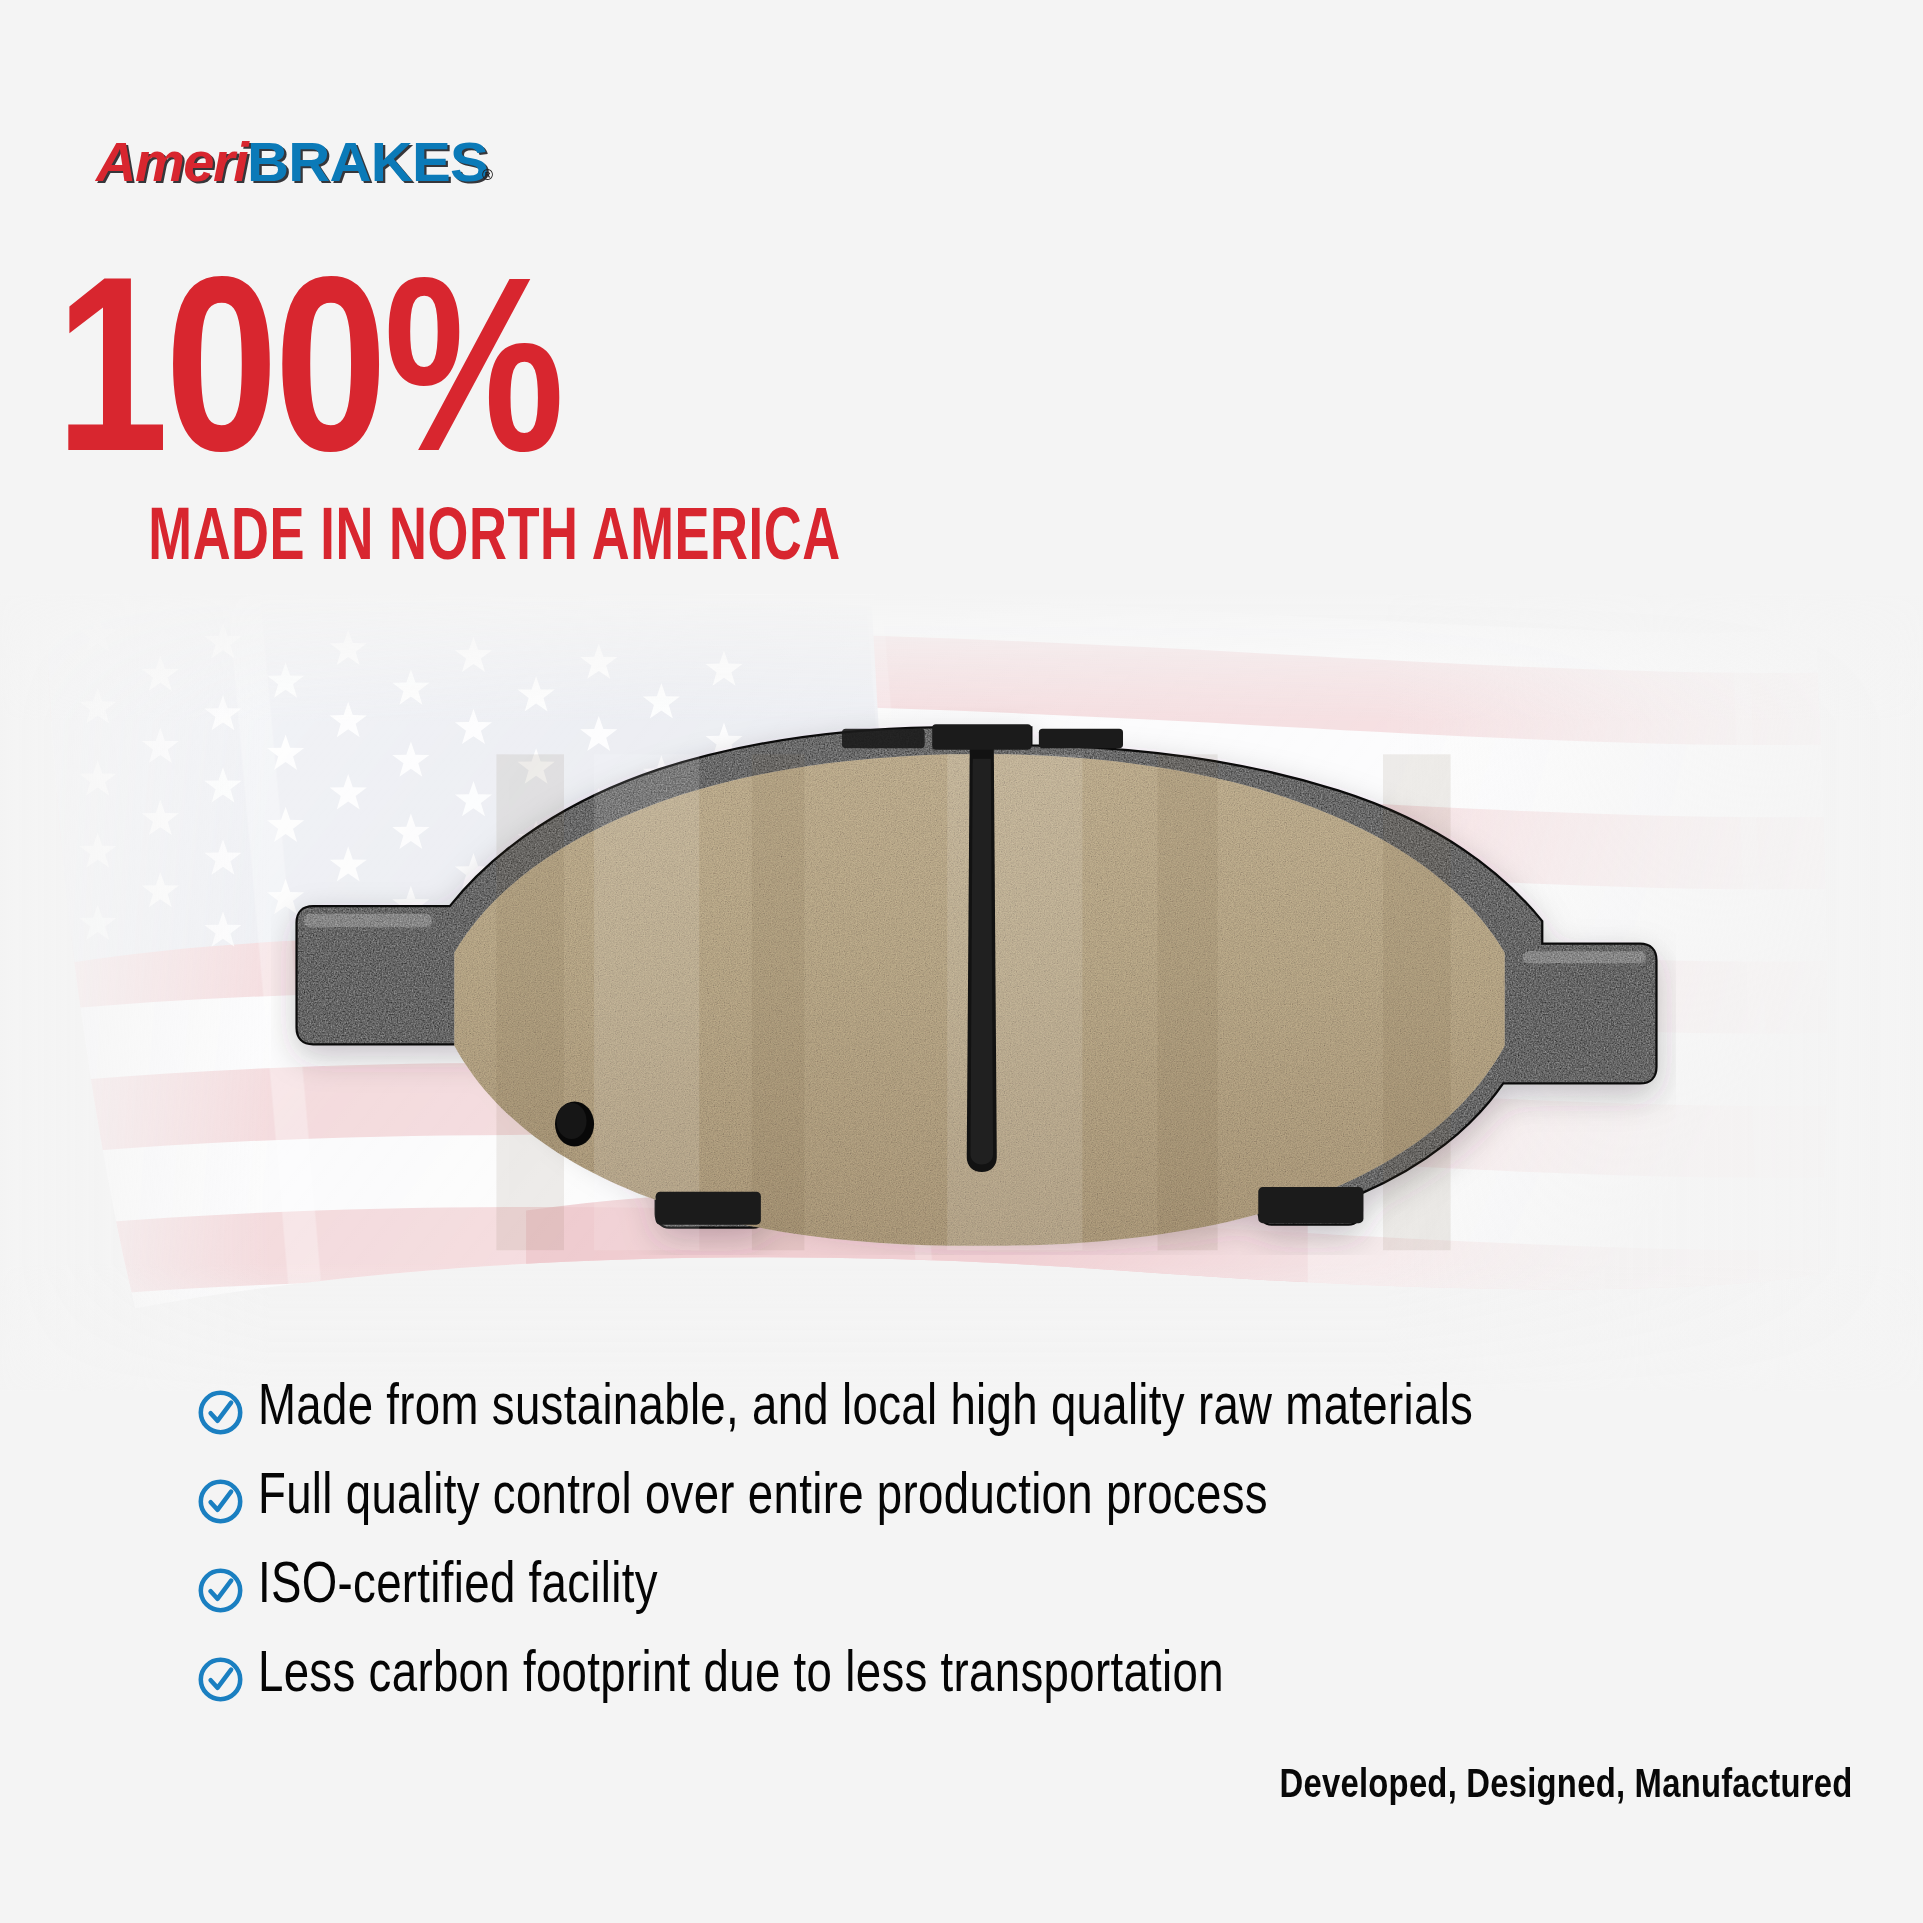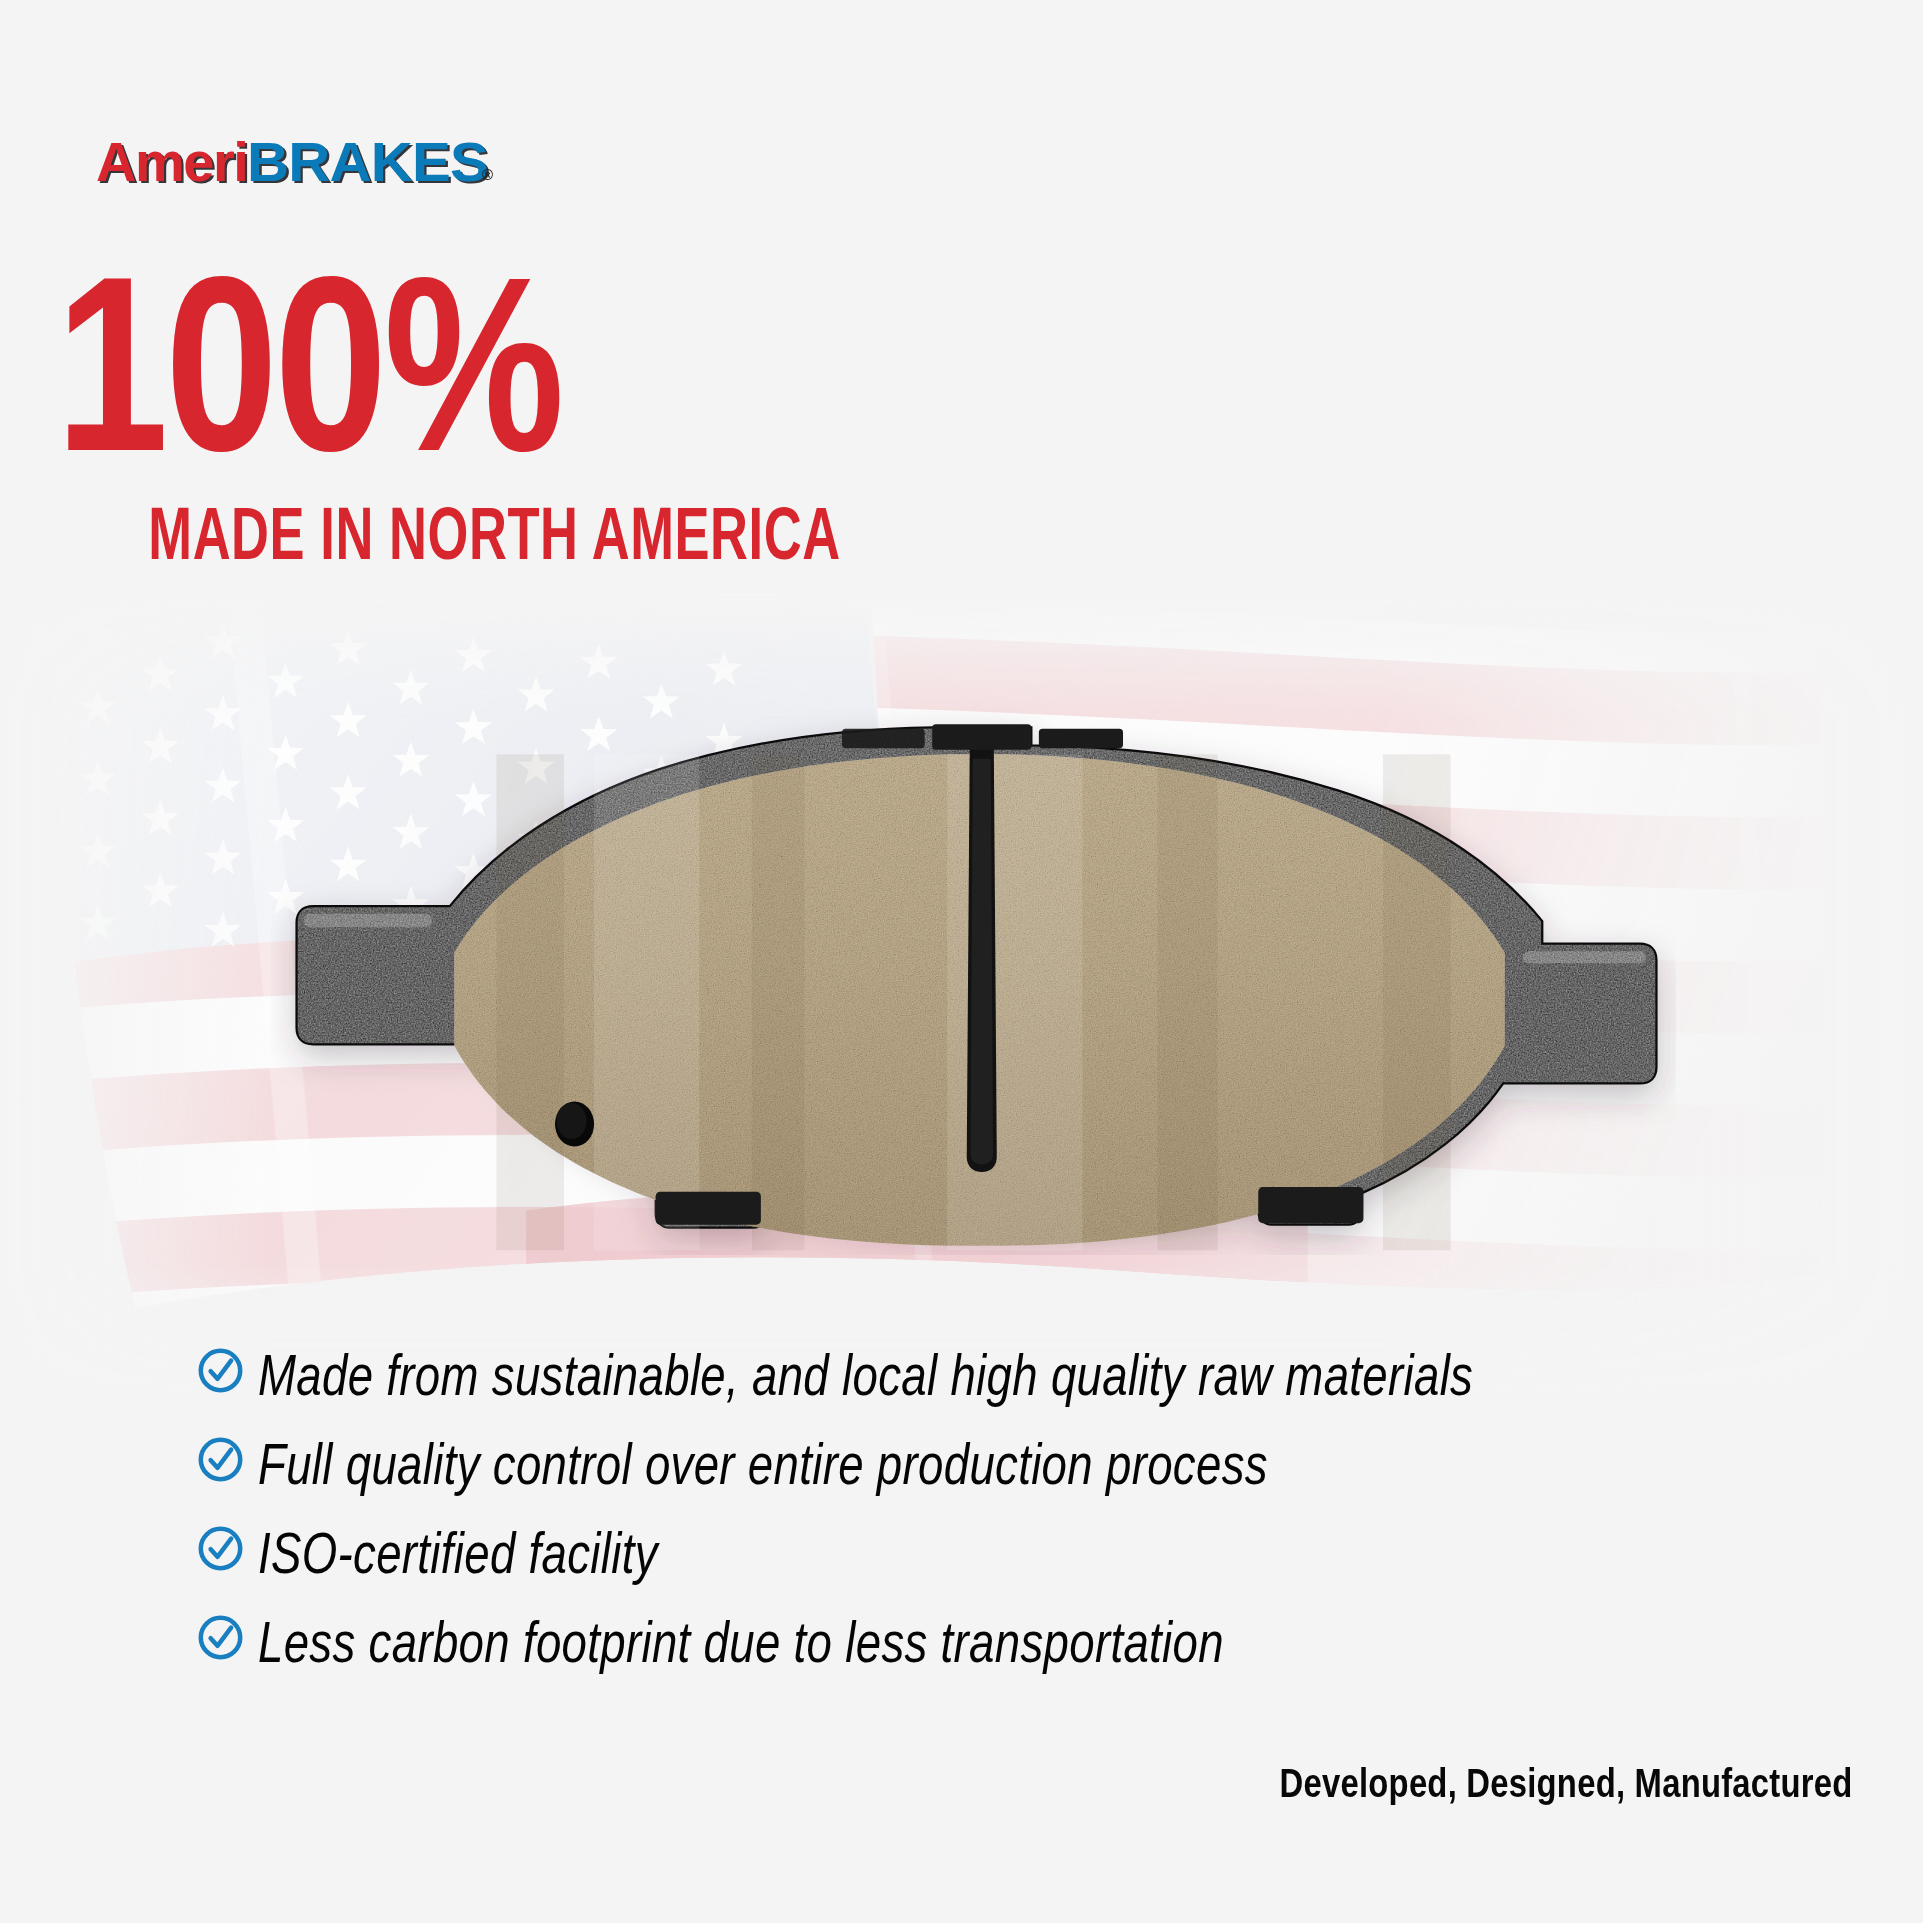--- a/index.html
+++ b/index.html
@@ -32,21 +32,21 @@
     user-select:none;
   }
   .logo-ameri, .logo-brakes {
     font-family:"Liberation Sans", sans-serif;
     font-weight:bold;
     font-size:56px;
     letter-spacing:-1.5px;
     line-height:60px;
     text-shadow:2.3px 2.3px 0 rgba(20,20,25,.85);
   }
-  .logo-ameri  { color:#d8262f; }
+  .logo-ameri  { color:#d8262f;font-style:italic; }
   .logo-brakes { color:#0b7ab8; letter-spacing:-0.8px; transform:scaleX(1.04); transform-origin:left; }
   .logo-reg {
     font-size:15px;
     color:#222;
     font-weight:bold;
     margin-left:3px;
     position:relative;
     top:-1.5px;
   }
 
@@ -101,23 +101,22 @@
 
   
   #bullets {
     position:absolute;
     left:197px;
     top:1345px;
     width:1563px;
   }
   .bullet-row {
     display:flex;
-    align-items:flex-start;
+    align-items:flex-end;
     height:89px;
-    font-style:italic;
   }
   .bullet-icon {
     flex:0 0 auto;
     width:47px; height:47px;
     margin-right:13.5px;
     position:relative;
     top:1.5px;
   }
   .bullet-icon svg { display:block; }
   .bullet-text {

